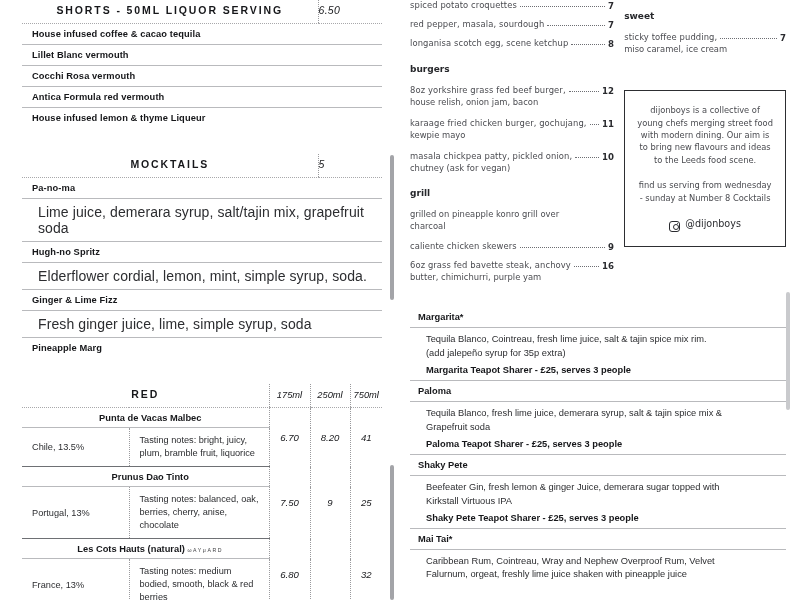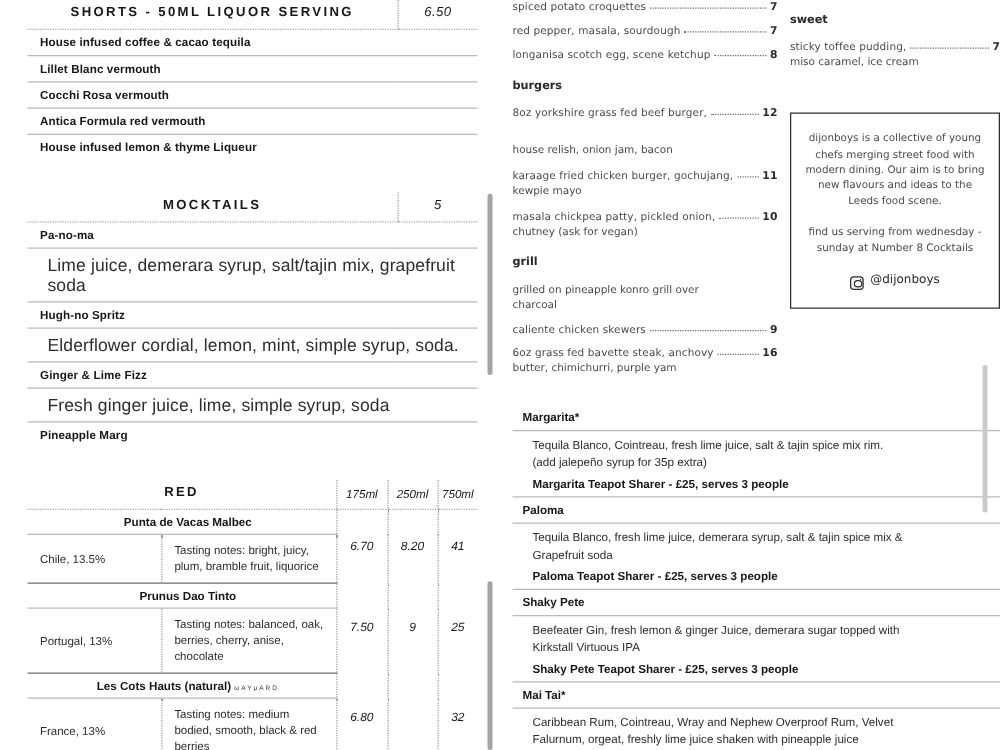--- a/index.html
+++ b/index.html
@@ -15,40 +15,39 @@
   
   .col-left {
     position: relative;
     width: 400px; height: 600px;
     padding: 0 18px 0 22px;
     overflow: hidden;
   }
   .col-right {
     position: relative;
     width: 400px; height: 600px;
-    padding: 0 0 0 10px;
+    padding: 0 14px 0 10px;
     overflow: hidden;
   }
 
   
   .dtable { width: 100%; border-collapse: collapse; table-layout: fixed; }
 
   .sect-head-row td {
     padding: 4px 0 7px 0;
     vertical-align: bottom;
   }
   .sect-title {
     text-align: center;
     font-size: 10.5px;
     font-weight: bold;
     letter-spacing: 1.9px;
     color: #16171a;
   }
   .sect-price {
-    text-align: center;
     font-size: 10.5px;
     font-style: italic;
     color: #16171a;
     letter-spacing: .3px;
   }
   .vsep { border-left: 1px dotted #9a9a9d; }
   .hdot { border-bottom: 1px dotted #a8a8ab; }
   .hsolid { border-bottom: 1px solid #6e7074; }
   .hlight { border-bottom: 1px solid #b9babd; }
 
@@ -376,21 +375,21 @@
         </div>
         <div class="food-row">
           <span class="food-txt">longanisa scotch egg, scene ketchup</span>
           <span class="leader"></span>
           <span class="food-price">8</span>
         </div>
 
         <div class="food-head">burgers</div>
 
         <div style="margin-bottom:9px">
-          <div class="food-row" style="margin-bottom:17px">
+          <div class="food-row" style="margin-bottom:0">
             <span class="food-txt">8oz yorkshire grass fed beef burger,</span>
             <span class="leader"></span>
             <span class="food-price">12</span>
           </div>
           <div class="food-plain" style="margin-bottom:0">house relish, onion jam, bacon</div>
         </div>
 
         <div style="margin-bottom:9px">
           <div class="food-row" style="margin-bottom:0">
             <span class="food-txt">karaage fried chicken burger, gochujang,</span>

